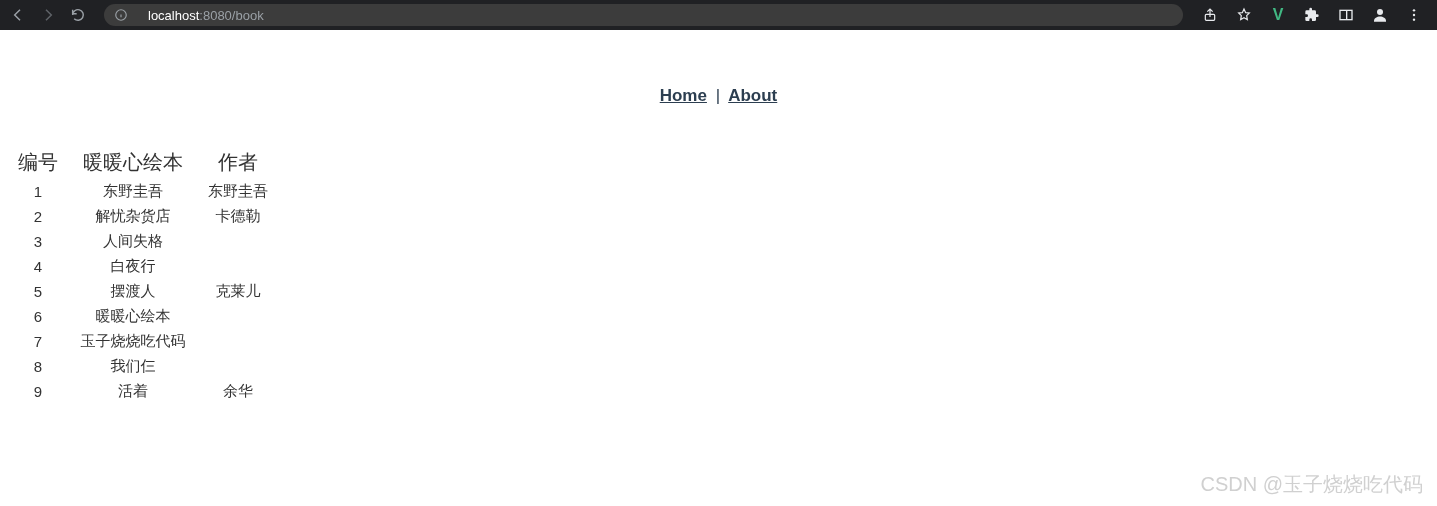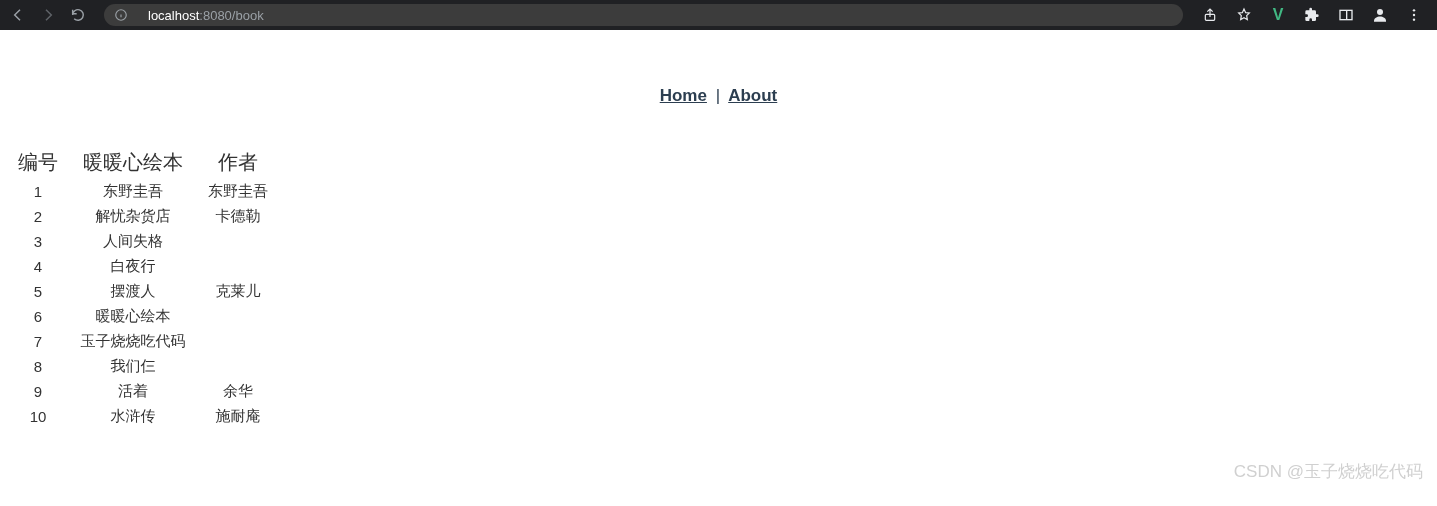--- a/index.html
+++ b/index.html
@@ -90,24 +90,24 @@
       font-size: 15px;
       color: #333;
       white-space: nowrap;
     }
     .book-table th { font-size: 20px; }
     .col-id { min-width: 40px; }
     .col-name { min-width: 130px; }
     .col-author { min-width: 70px; }
     .watermark {
       position: fixed;
-      bottom: 23px;
+      bottom: 8px;
       right: 14px;
       color: #d0d0d0;
-      font-size: 17px;
+      font-size: 20px;
       font-family: sans-serif;
     }
   </style>
 </head>
 <body>
 
 <div class="browser-chrome">
   <div class="nav-btn">
     <svg viewBox="0 0 24 24" fill="none" stroke="currentColor" stroke-width="2.2">
         <path d="M15 4l-8 8 8 8"></path>
@@ -227,22 +227,17 @@
         <tr>
           <td class="col-id">8</td>
           <td class="col-name">我们仨</td>
           <td class="col-author"></td>
         </tr>
         <tr>
           <td class="col-id">9</td>
           <td class="col-name">活着</td>
           <td class="col-author">余华</td>
         </tr>
-        <tr>
-          <td class="col-id">10</td>
-          <td class="col-name">水浒传</td>
-          <td class="col-author">施耐庵</td>
-        </tr>
       </tbody>
   </table>
 </div>
 
 <div class="watermark">CSDN @玉子烧烧吃代码</div>
 
 </body></html>

